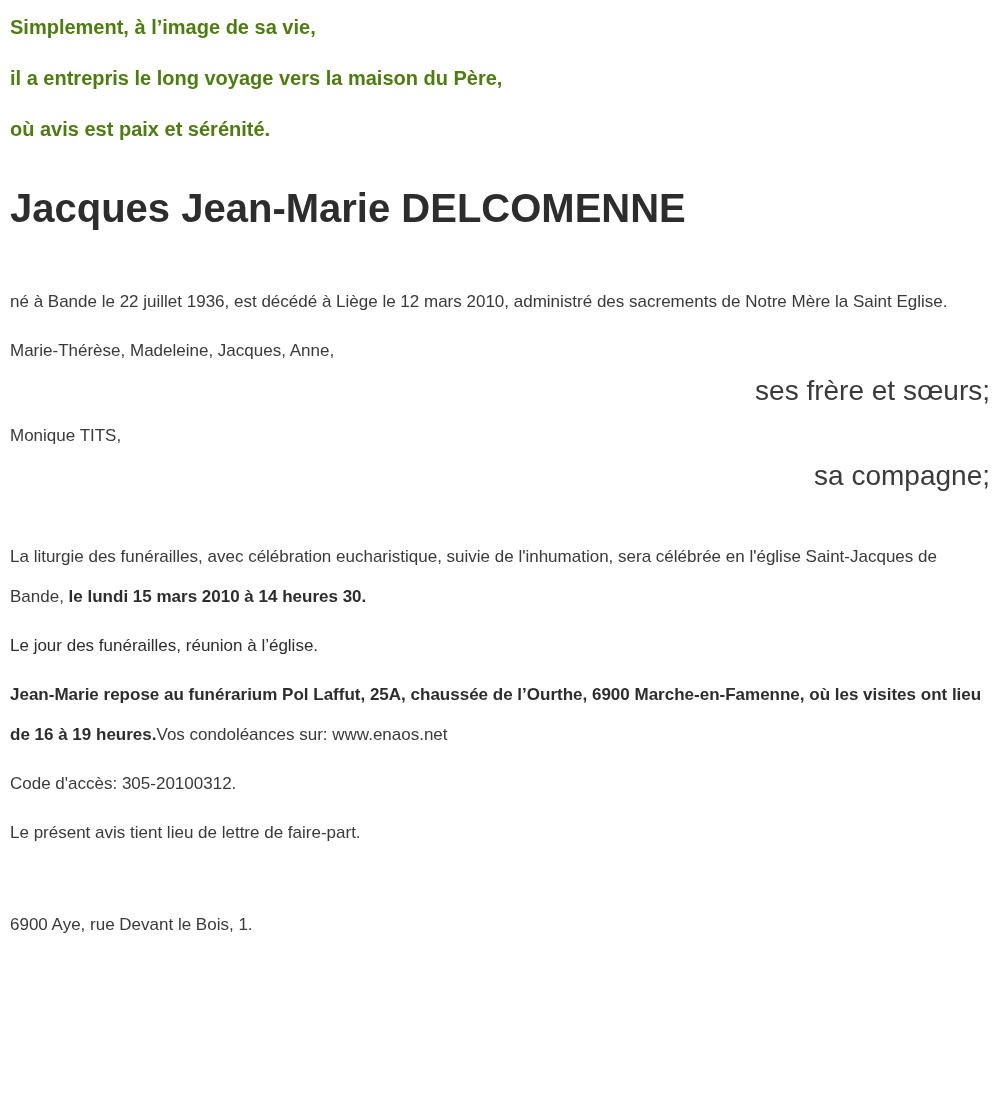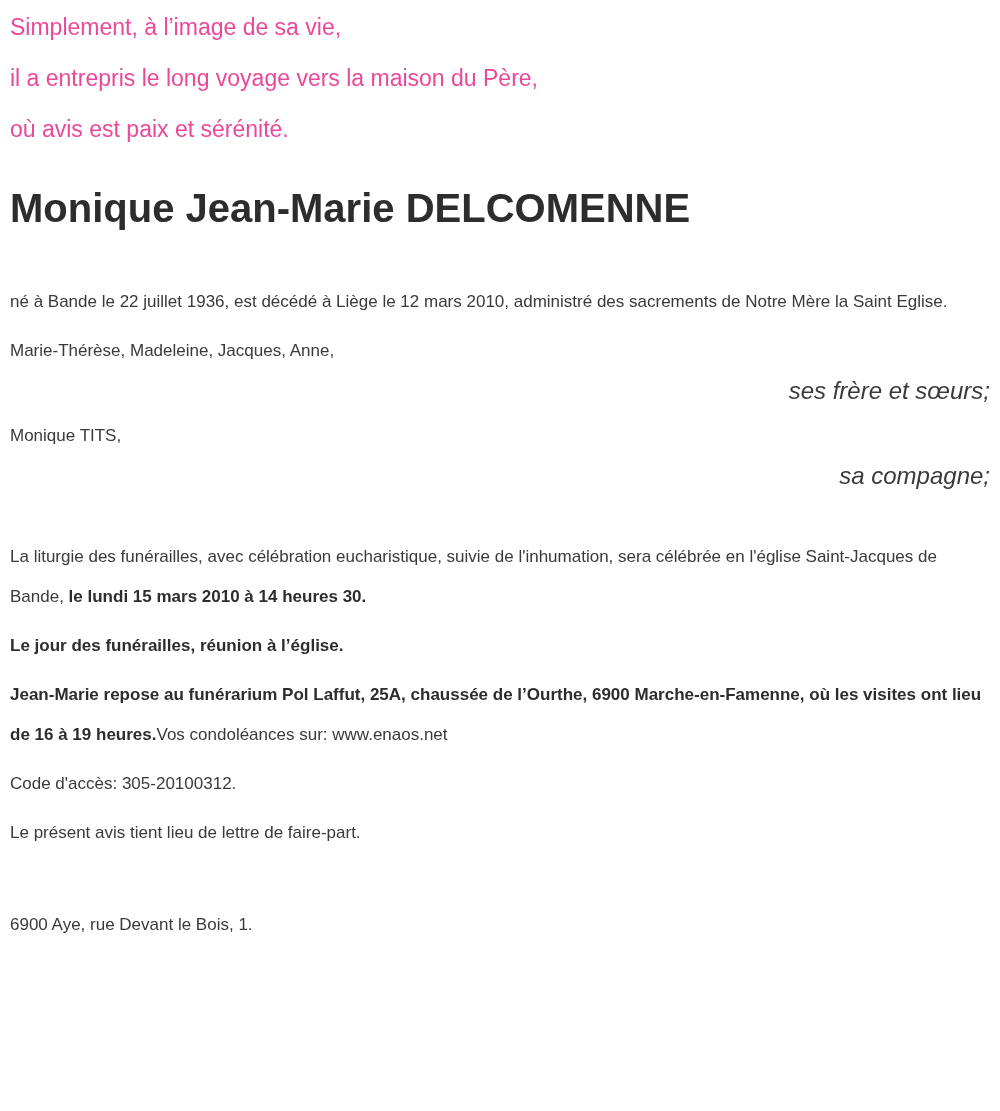--- a/index.html
+++ b/index.html
@@ -10,60 +10,59 @@
   .doc {
     width: 1000px;
     min-height: 1111px;
     box-sizing: border-box;
     padding: 12px 10px 24px 10px;
     font-family: "Liberation Sans", "DejaVu Sans", sans-serif;
     color: #3a3a3a;
   }
   p { margin: 0; }
   .intro {
-    font-size: 23px;
-    font-weight: 400;
-    color: #ec4899;
+    font-size: 20px;
+    font-weight: 700;
+    color: #4d7c0f;
     line-height: 30px;
     margin: 0 0 21px 0;
   }
   .title {
     font-size: 40px;
     font-weight: 700;
     color: #2d2d2d;
     margin: 42px 0 52px 0;
     line-height: 44px;
   }
   .body {
     font-size: 17px;
     line-height: 40px;
     margin: 0 0 9px 0;
   }
-  .bold { font-weight: 700; color: #2d2d2d; }
+  .bold { font-weight: 400; color: #2d2d2d; }
   .body strong { font-weight: 700; color: #2d2d2d; }
   .relation {
     text-align: right;
-    font-style: italic;
-    font-size: 24px;
+    font-size: 28px;
     line-height: 30px;
     margin: -4px 0 10px 0;
   }
   .gap-before { margin-top: 46px; }
   .big-gap-before { margin-top: 52px; }
 </style>
 </head>
 <body>
 
 <div class="doc">
 
   <p class="intro">Simplement, à l’image de sa vie,</p>
   <p class="intro">il a entrepris le long voyage vers la maison du Père,</p>
   <p class="intro">où avis est paix et sérénité.</p>
 
-  <p class="title">Monique Jean-Marie DELCOMENNE</p>
+  <p class="title">Jacques Jean-Marie DELCOMENNE</p>
 
   <p class="body">né à Bande le 22 juillet 1936, est décédé à Liège le 12 mars 2010, administré des sacrements de Notre Mère la Saint Eglise.</p>
 
 
   <p class="body">Marie-Thérèse, Madeleine, Jacques, Anne,</p>
   <p class="relation">ses frère et sœurs;</p>
 
   <p class="body">Monique TITS,</p>
   <p class="relation">sa compagne;</p>
 

